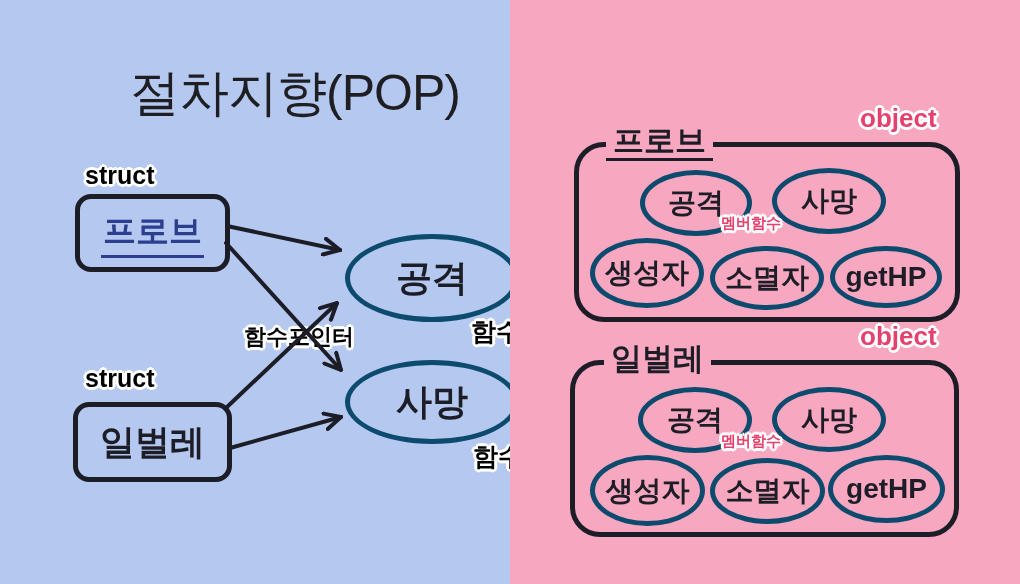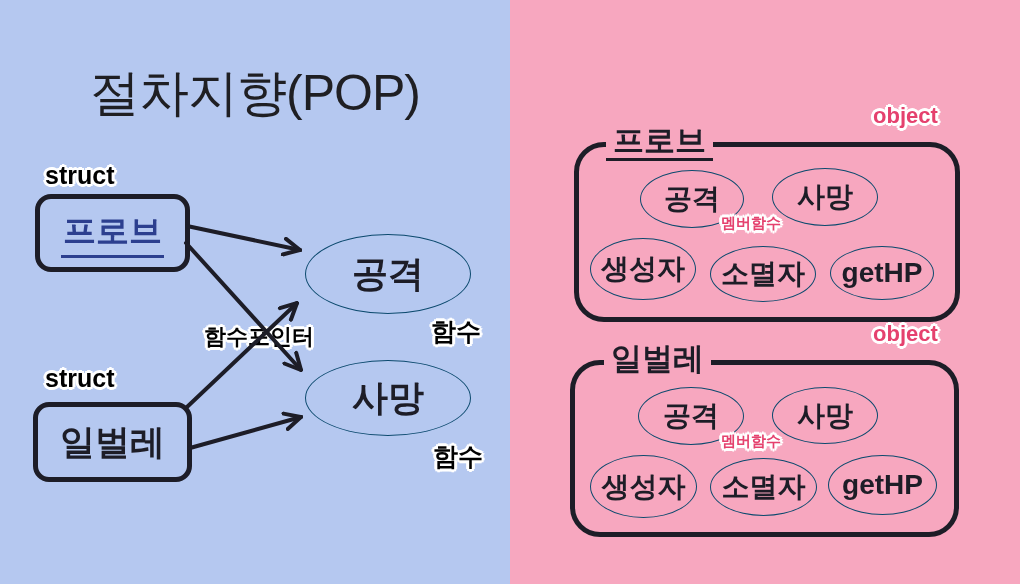--- a/index.html
+++ b/index.html
@@ -62,21 +62,21 @@
     padding: 0 2px 1px 2px;
   }
   .struct-box .ink-name {
     color: #1d1d27;
     font-size: 35px;
     font-weight: bold;
   }
 
   .ellipse {
     position: absolute;
-    border: 1px solid #0c4a6e;
+    border: 5px solid #0c4a6e;
     border-radius: 50%;
     display: flex;
     align-items: center;
     justify-content: center;
     color: #1d1d27;
     font-weight: bold;
   }
   .ellipse.big { font-size: 36px; }
   .ellipse.small { font-size: 28px; }
 
@@ -93,30 +93,30 @@
     background: #f7a7bf;
     color: #1d1d27;
     font-size: 31px;
     font-weight: bold;
     padding: 0 7px;
     line-height: 1.1;
   }
   .object-name.underlined { border-bottom: 3px solid #1d1d27; }
 
   .tag-label { font-size: 25px; }
-  .object-tag { font-size: 22px; margin-left: 13px; }
+  .object-tag { font-size: 26px; }
   .member-label { font-size: 15px; }
   .fn-pointer-label { font-size: 22px; }
 </style>
 </head>
 <body>
 
 <div class="canvas">
 
-  <section class="panel left" style="background: rgb(181, 200, 240);">
+  <section class="panel left" style="background: rgb(181, 200, 240); margin-left: 40px;">
     <h1 class="title">절차지향(POP)</h1>
 
     <div class="abs blue-label outline-white tag-label" style="left:45px; top:161px;">struct</div>
 
     <div class="struct-box" style="left:35px; top:194px; width:145px; height:68px;">
       <span class="navy">프로브</span>
     </div>
 
     <div class="abs blue-label outline-white tag-label" style="left:45px; top:364px;">struct</div>
 

